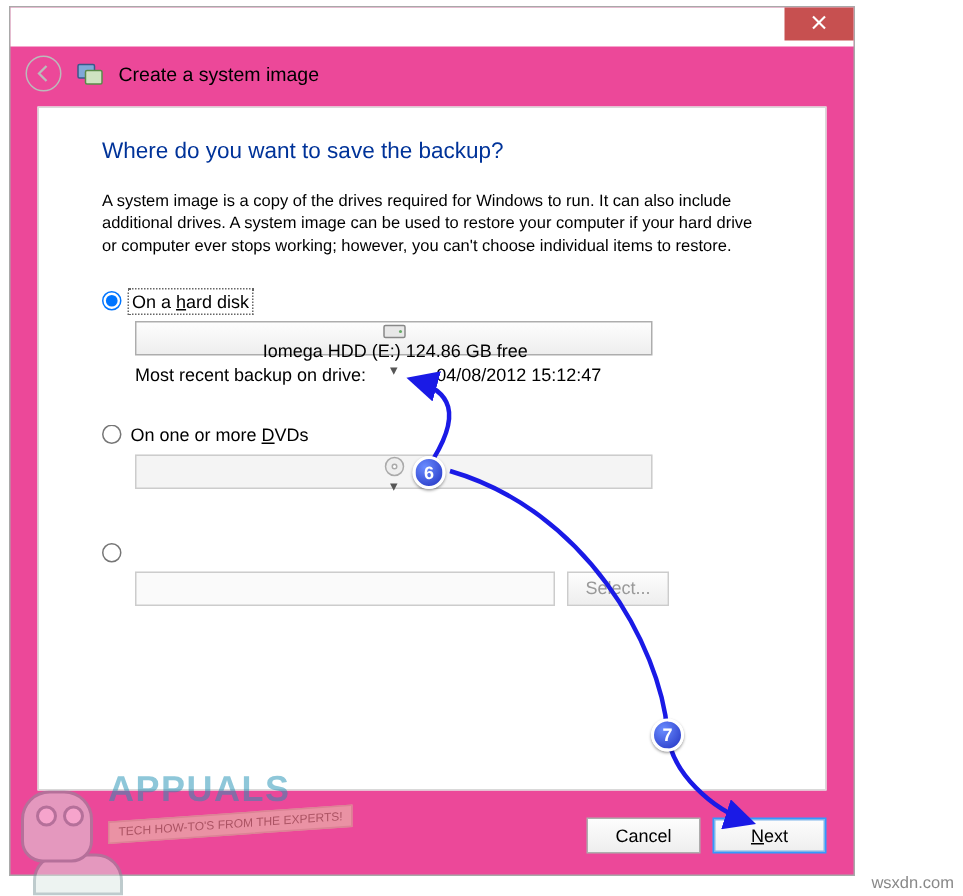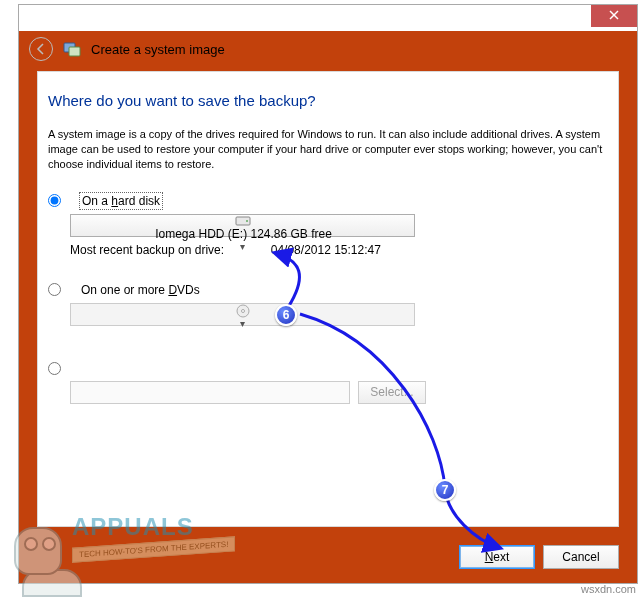--- a/index.html
+++ b/index.html
@@ -10,24 +10,23 @@
     background: #fff;
     width: 642px;
     height: 597px;
     position: relative;
     overflow: hidden;
     color: #000;
   }
   .window {
     position: absolute;
     left: 6px; top: 4px;
-    width: 620px; height: 580px;
+    width: 564px; height: 580px;
     border: 1px solid #a9a9a9;
-    background: #c2410c;
-    margin-left: 12px;
+    background: #ec4899;
   }
   .titlebar {
     height: 26px;
     background: #fff;
     position: relative;
   }
   .close-btn {
     position: absolute;
     right: 0; top: 0;
     width: 46px; height: 22px;
@@ -58,37 +57,37 @@
   }
   .header-title {
     font-size: 13px;
     color: #000;
   }
   .content {
     position: absolute;
     left: 18px; top: 66px; right: 18px; bottom: 56px;
     border: 1px solid #d9d9d9;
     background: #fff;
-    padding: 20px 10px;
+    padding: 20px 42px;
   }
   .main-heading {
     color: #003399;
     font-size: 15px;
     margin: 0 0 18px 0;
     font-weight: normal;
   }
   .desc {
     color: #000;
     font-size: 11px;
     line-height: 1.35;
     margin-bottom: 22px;
   }
   .option-group { margin-bottom: 26px; }
   .radio-row {
-    display: flex; align-items: center; gap: 20px;
+    display: flex; align-items: center; gap: 6px;
     margin-bottom: 6px;
   }
   .radio-row input[type=radio] { margin:0; width:13px; height:13px; }
   .radio-label { font-size: 12px; }
   .radio-label .u { text-decoration: underline; }
   .radio-label-selected { outline: 1px dotted #666; outline-offset:1px; padding:0 1px;}
   .dropdown {
     margin-left: 22px;
     width: 345px;
     height: 23px;
@@ -299,22 +298,22 @@
       </div>
       <div class="network-row">
         <div class="net-input"></div>
         <div class="select-btn">Select...</div>
       </div>
     </div>
 
   </div>
 
   <div class="footer">
+    <div class="btn">Cancel</div>
     <div class="btn default"><span class="u">N</span><span>ext</span></div>
-    <div class="btn">Cancel</div>
   </div>
 
 </div>
 
 <svg class="arrow-svg">
   <defs>
     <marker id="ah" viewBox="0 0 10 10" refX="8" refY="5" markerWidth="7" markerHeight="7" orient="auto">
       <path d="M0 0 L10 5 L0 10 z" fill="#1a1ae6"></path>
     </marker>
   </defs>

